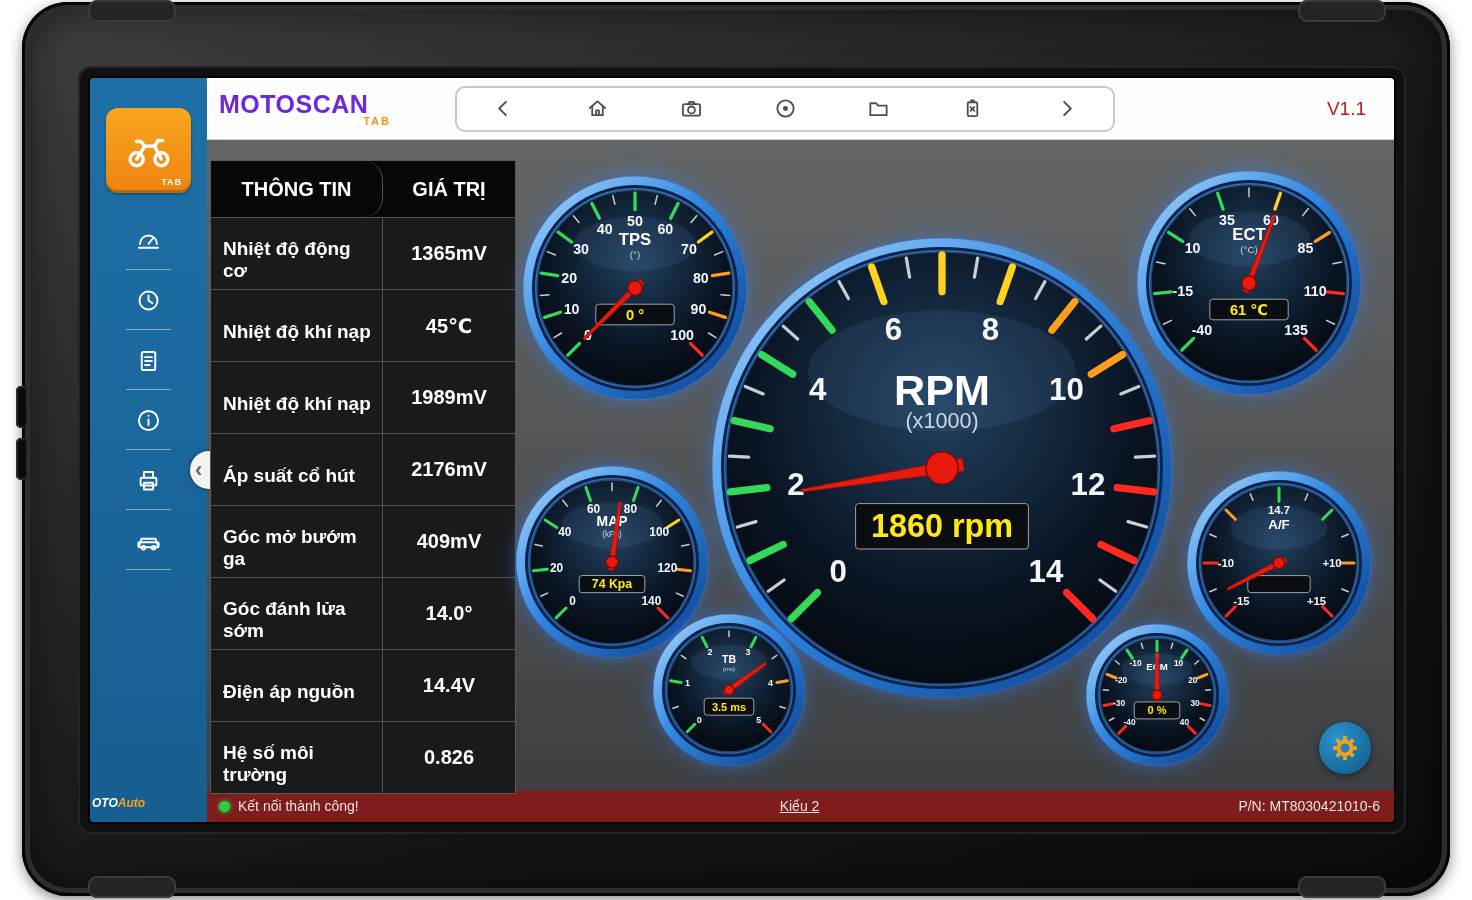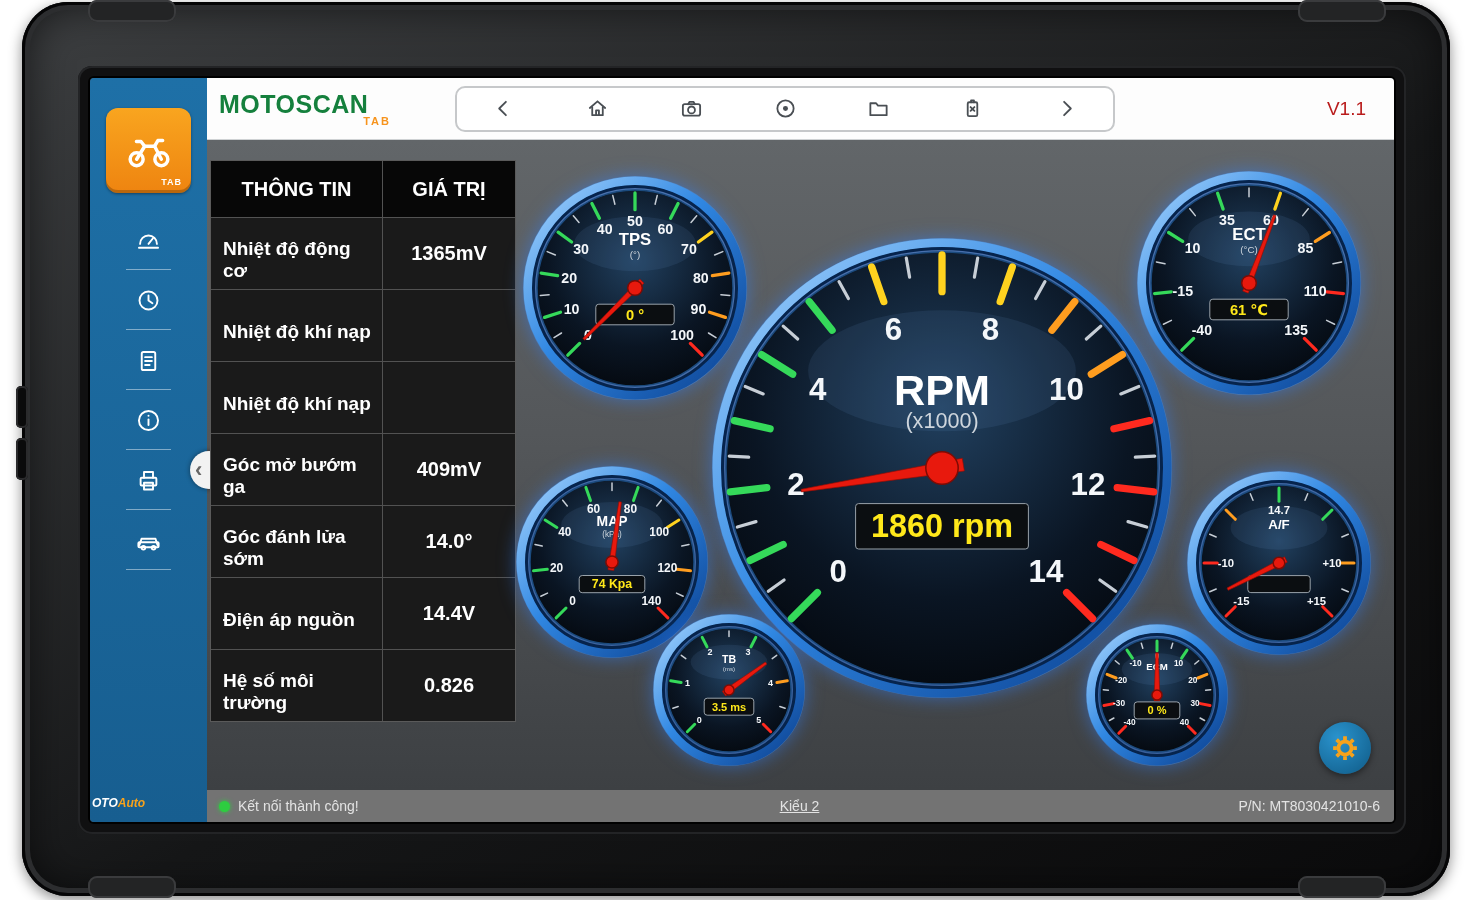--- a/index.html
+++ b/index.html
@@ -37,50 +37,50 @@
   .side-cell::after{content:"";position:absolute;bottom:0;left:36px;width:45px;height:1px;
     background:rgba(255,255,255,.45);}
   .side-footer{position:absolute;bottom:12px;left:2px;font-style:italic;font-weight:bold;font-size:12px;}
   .fb-main{color:#ffffff}.fb-acc{color:#f7a21b}
 
   
   .main{position:absolute;left:117px;top:0;width:1187px;height:744px;}
   .topbar{position:absolute;top:0;left:0;width:1187px;height:62px;background:#fdfdfd;
     border-bottom:1px solid #cfd2d4;display:flex;align-items:center;box-sizing:border-box;}
   .brand{margin-left:12px;width:172px;}
-  .brand-main{font-size:25px;font-weight:800;color:#15803d;letter-spacing:.5px;}
+  .brand-main{font-size:25px;font-weight:800;color:#6d28d9;letter-spacing:.5px;}
   .brand-sub{font-size:11px;font-weight:800;color:#f7941d;text-align:right;margin-top:-4px;letter-spacing:2px;}
   .navpill{margin-left:64px;display:flex;align-items:center;width:660px;height:46px;
     border:2px solid #c6c8ca;border-radius:10px;background:#fff;box-sizing:border-box;}
   .nav-item{flex:1;height:100%;display:flex;align-items:center;justify-content:center;color:#4a4f54;cursor:pointer;}
   .version{margin-left:auto;margin-right:28px;font-size:19px;color:#b91c1c;}
 
   
   .content{position:absolute;top:62px;left:0;width:1187px;height:650px;
     background:linear-gradient(180deg,#626669,#54575a 45%,#3d4043);}
   .dtable{position:absolute;left:3px;top:20px;width:304px;z-index:2;background:#191919;
     border:1px solid #5a5a5a;border-top:none;}
   .trow{display:flex;height:71px;border-top:1px solid #525252;background:#1a1a1a;}
   .trow.thead{height:56px;background:#070707;border-top:1px solid #5a5a5a;}
   .trow .lbl{width:172px;box-sizing:border-box;padding:12px 8px 0 12px;display:flex;align-items:center;
     font-size:19px;font-weight:bold;color:#fff;line-height:1.12;border-right:1px solid #525252;}
   .trow .val{flex:1;display:flex;align-items:center;justify-content:center;font-size:20px;font-weight:bold;color:#fff;text-align:right;}
-  .thead .lbl{justify-content:center;padding:13px;font-size:20px;}
+  .thead .lbl{justify-content:center;padding:13px;font-size:20px;border-radius:19px;}
   .drawer-handle{position:absolute;left:-17px;top:311px;width:38px;height:38px;border-radius:50%;
     background:#f2f2f2;z-index:1;display:flex;align-items:center;padding-left:5px;box-sizing:border-box;
     color:#666;font-size:22px;font-weight:bold;box-shadow:0 0 5px rgba(0,0,0,.45);cursor:pointer;}
   #gauges{position:absolute;left:0;top:0;width:1187px;height:650px;z-index:3;}
   .gauge{position:absolute;filter:drop-shadow(0 0 9px rgba(50,130,255,.55));
     font-family:"Liberation Sans","DejaVu Sans",sans-serif;}
   .fab{position:absolute;left:1112px;top:582px;width:52px;height:52px;border-radius:50%;z-index:6;
     background:radial-gradient(circle at 35% 30%,#2a93cd,#0f5a86);display:flex;align-items:center;
     justify-content:center;box-shadow:0 2px 7px rgba(0,0,0,.5);cursor:pointer;}
 
   
-  .statusbar{position:absolute;top:712px;left:0;width:1187px;height:32px;background:#737373;
+  .statusbar{position:absolute;top:712px;left:0;width:1187px;height:32px;background:#7f1d1d;
     display:flex;align-items:center;color:#e3e3e3;font-size:14px;}
   .st-left{display:flex;align-items:center;gap:8px;margin-left:12px;flex:1;}
   .dot{width:11px;height:11px;border-radius:50%;background:#2ecc40;box-shadow:0 0 5px #2ecc40;}
   .st-mid{flex:0 0 auto;text-decoration:underline;}
   .st-right{flex:1;text-align:right;margin-right:14px;}
 </style>
 </head>
 <body>
 
 <div class="page">
@@ -214,23 +214,29 @@
               <div class="lbl">THÔNG TIN</div>
               <div class="val">GIÁ TRỊ</div>
             </div>
             <div id="tbody">
                 <div class="trow">
                   <div class="lbl">Nhiệt độ động cơ</div>
                   <div class="val">1365mV</div>
                 </div>
                 <div class="trow">
                   <div class="lbl">Nhiệt độ khí nạp</div>
+                  <div class="val">45℃</div>
                 </div>
                 <div class="trow">
                   <div class="lbl">Nhiệt độ khí nạp</div>
+                  <div class="val">1989mV</div>
+                </div>
+                <div class="trow">
+                  <div class="lbl">Áp suất cổ hút</div>
+                  <div class="val">2176mV</div>
                 </div>
                 <div class="trow">
                   <div class="lbl">Góc mở bướm ga</div>
                   <div class="val">409mV</div>
                 </div>
                 <div class="trow">
                   <div class="lbl">Góc đánh lửa sớm</div>
                   <div class="val">14.0°</div>
                 </div>
                 <div class="trow">

